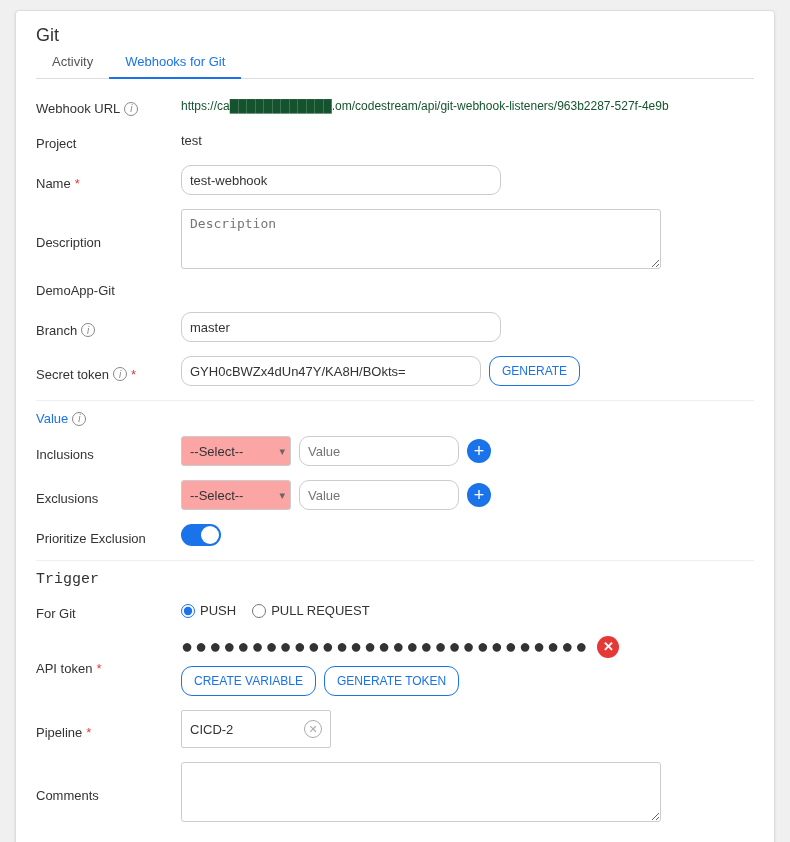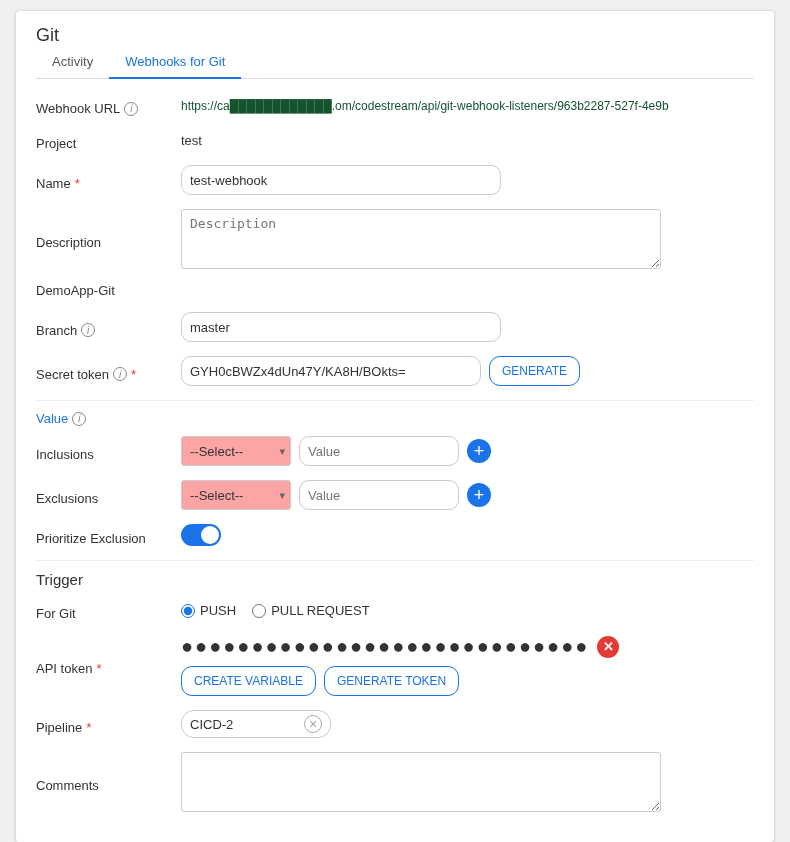--- a/index.html
+++ b/index.html
@@ -225,20 +225,21 @@
       top: 2px;
       left: 20px;
       transition: 0.2s;
     }
     .trigger-section-title {
       font-size: 15px;
       font-weight: 500;
       color: #333;
       margin-bottom: 12px;
       margin-top: 6px;
+      font-family: Liberation Mono, monospace;
     }
     .radio-group {
       display: flex;
       align-items: center;
       gap: 16px;
     }
     .radio-option {
       display: flex;
       align-items: center;
       gap: 5px;
@@ -274,23 +275,23 @@
       justify-content: center;
       font-size: 13px;
       font-weight: bold;
       cursor: pointer;
     }
     .pipeline-wrap {
       display: flex;
       align-items: center;
       gap: 4px;
       border: 1px solid #ccc;
-      border-radius: 13px;
+      border-radius: 2px;
       padding: 3px 8px;
-      height: 28px;
+      height: 38px;
       min-width: 150px;
     }
     .pipeline-text {
       font-size: 13px;
       color: #333;
       flex: 1;
     }
     .close-circle {
       width: 18px;
       height: 18px;

